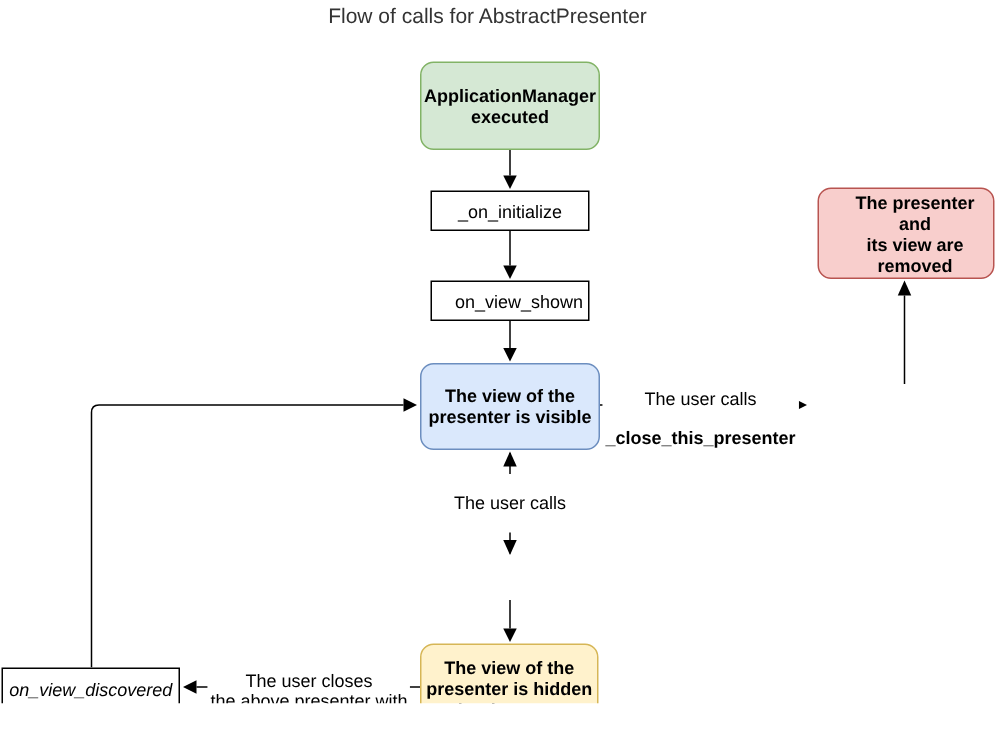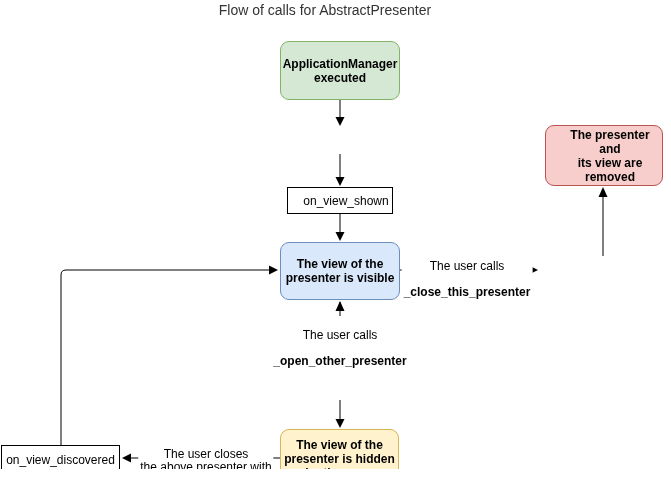--- a/index.html
+++ b/index.html
@@ -103,20 +103,23 @@
     </g>
   </svg>
 
   <div class="diagram-title">Flow of calls for AbstractPresenter</div>
 
   <div class="node green rounded bold" style="left:280px;top:41px;width:120px;height:59px;">
     <div class="nlabel">ApplicationManager
 executed</div>
   </div>
 
+  <div class="node" style="left:287px;top:127px;width:106px;height:27px;">
+    <div class="nlabel">_on_initialize</div>
+  </div>
 
   <div class="node" style="left:287px;top:187px;width:106px;height:27px;padding-left:12px;">
     <div class="nlabel">on_view_shown</div>
   </div>
 
   <div class="node blue rounded bold" style="left:280px;top:242px;width:120px;height:58px;">
     <div class="nlabel">The view of the
 presenter is visible</div>
   </div>
 
@@ -127,32 +130,31 @@
 removed</div>
   </div>
 
 
   <div class="node yellow rounded bold" style="left:280px;top:429px;width:119px;height:59px;">
     <div class="nlabel">The view of the
 presenter is hidden
 under the new one</div>
   </div>
 
-  <div class="node" style="left:1px;top:445px;width:119px;height:29px;">
+  <div class="node" style="left:1px;top:445px;width:119px;height:29px;font-style:italic;">
     <div class="nlabel">on_view_discovered</div>
   </div>
 
   <div class="edge-label" style="left:467px;top:247px;">
     <div class="el-line">The user calls</div>
     <div class="el-line bold">_close_this_presenter</div>
   </div>
 
   <div class="edge-label" style="left:340px;top:316px;">
     <div class="el-line">The user calls</div>
-    <div class="el-line bold">_open_other_presenter</div>
   </div>
 
   <div class="edge-label" style="left:206px;top:435px;">
     <div>The user closes
 the above presenter with
 _close_this_presenter</div>
   </div>
 
 </div>
 

